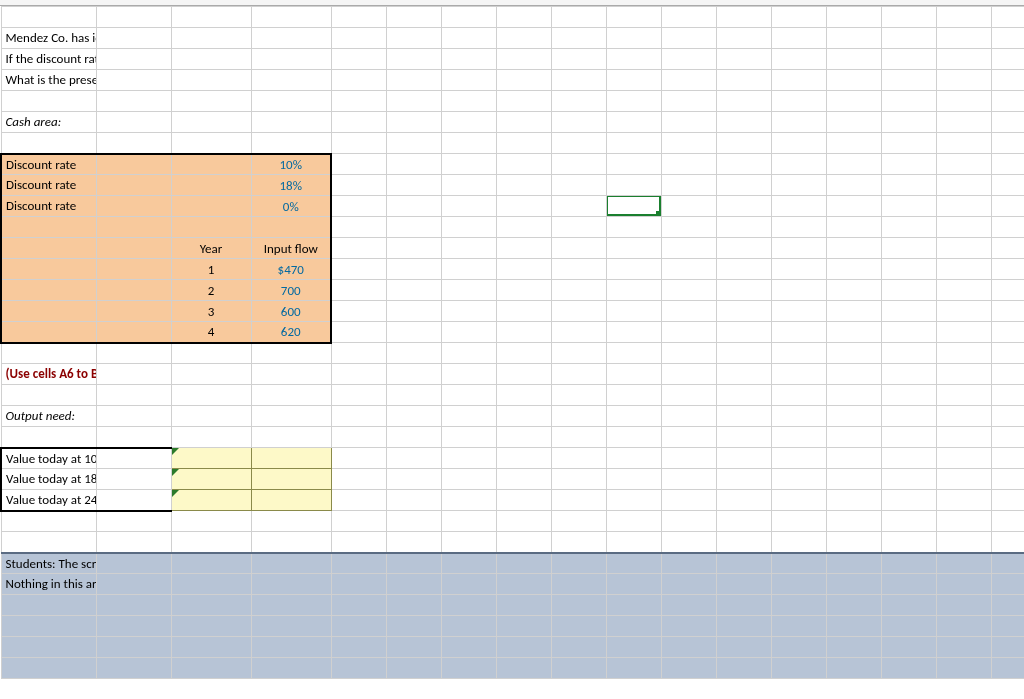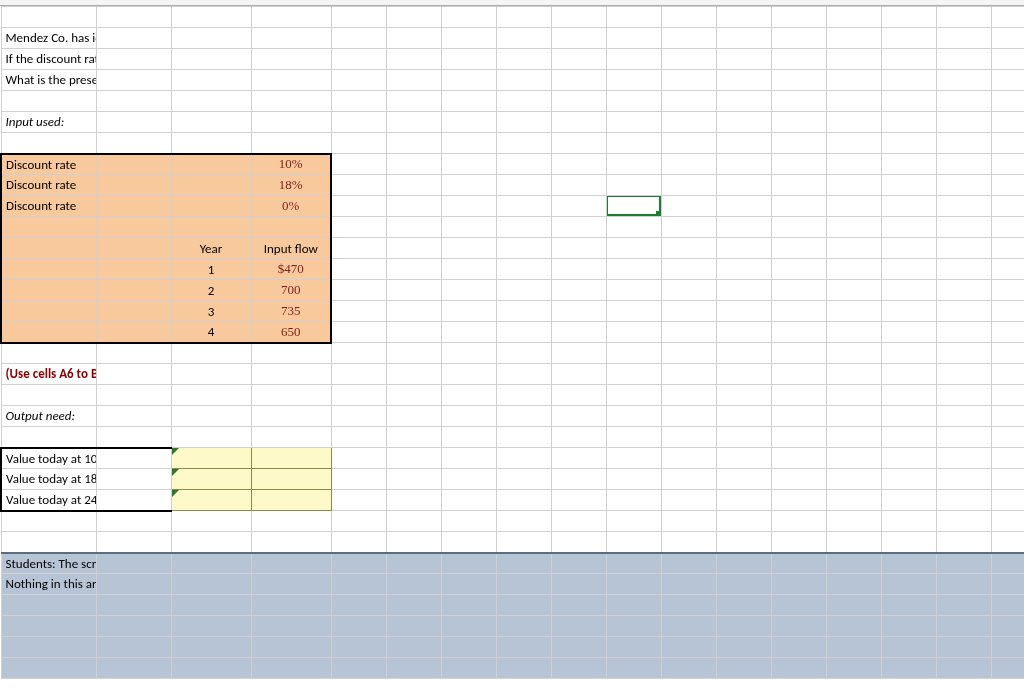--- a/index.html
+++ b/index.html
@@ -12,21 +12,21 @@
   col.cB { width: 75px; }
   col.cC { width: 80px; }
   col.cD { width: 80px; }
   col.cRest { width: 55px; }
 
   .spill { overflow: visible; }
   .spill > span { position: absolute; left: 4px; top: 2px; white-space: nowrap; z-index: 2; }
 
   .italic { font-style: italic; }
   .dark-red { color: #8b0000; }
-  .blue-input { color: #7f1d1d; font-family: Liberation Serif, serif; }
+  .blue-input { color: #0369a1; }
   .center { text-align: center; }
 
   
   .orange-bg { background: #f8c99c; }
   .thick-top { border-top: 2px solid #000 !important; }
   .thick-bottom { border-bottom: 2px solid #000 !important; }
   .thick-left { border-left: 2px solid #000 !important; margin-top: 14px; }
   .thick-right { border-right: 2px solid #000 !important; }
   .yellow-cell { background: #fdf9c8; border: 1px solid #8a8a4a !important; position: relative; }
 
@@ -189,21 +189,21 @@
           <td></td>
           <td></td>
           <td></td>
           <td></td>
           <td></td>
           <td></td>
         </tr>
 
     <tr>
           <td class="spill italic">
-            <span>Input used:</span>
+            <span>Cash area:</span>
           </td>
           <td></td>
           <td></td>
           <td></td>
           <td></td>
           <td></td>
           <td></td>
           <td></td>
           <td></td>
           <td></td>
@@ -381,41 +381,41 @@
           <td></td>
           <td></td>
           <td></td>
           <td></td>
     </tr>
 
     <tr>
       <td class="orange-bg thick-left"></td>
           <td class="orange-bg"></td>
       <td class="orange-bg center">3</td>
-      <td class="orange-bg thick-right blue-input center">735</td>
+      <td class="orange-bg thick-right blue-input center">600</td>
       <td></td>
           <td></td>
           <td></td>
           <td></td>
           <td></td>
           <td></td>
           <td></td>
           <td></td>
           <td></td>
           <td></td>
           <td></td>
           <td></td>
           <td></td>
     </tr>
 
     <tr>
       <td class="orange-bg thick-left thick-bottom"></td>
           <td class="orange-bg thick-bottom"></td>
       <td class="orange-bg thick-bottom center">4</td>
-      <td class="orange-bg thick-bottom thick-right blue-input center">650</td>
+      <td class="orange-bg thick-bottom thick-right blue-input center">620</td>
       <td></td>
           <td></td>
           <td></td>
           <td></td>
           <td></td>
           <td></td>
           <td></td>
           <td></td>
           <td></td>
           <td></td>

